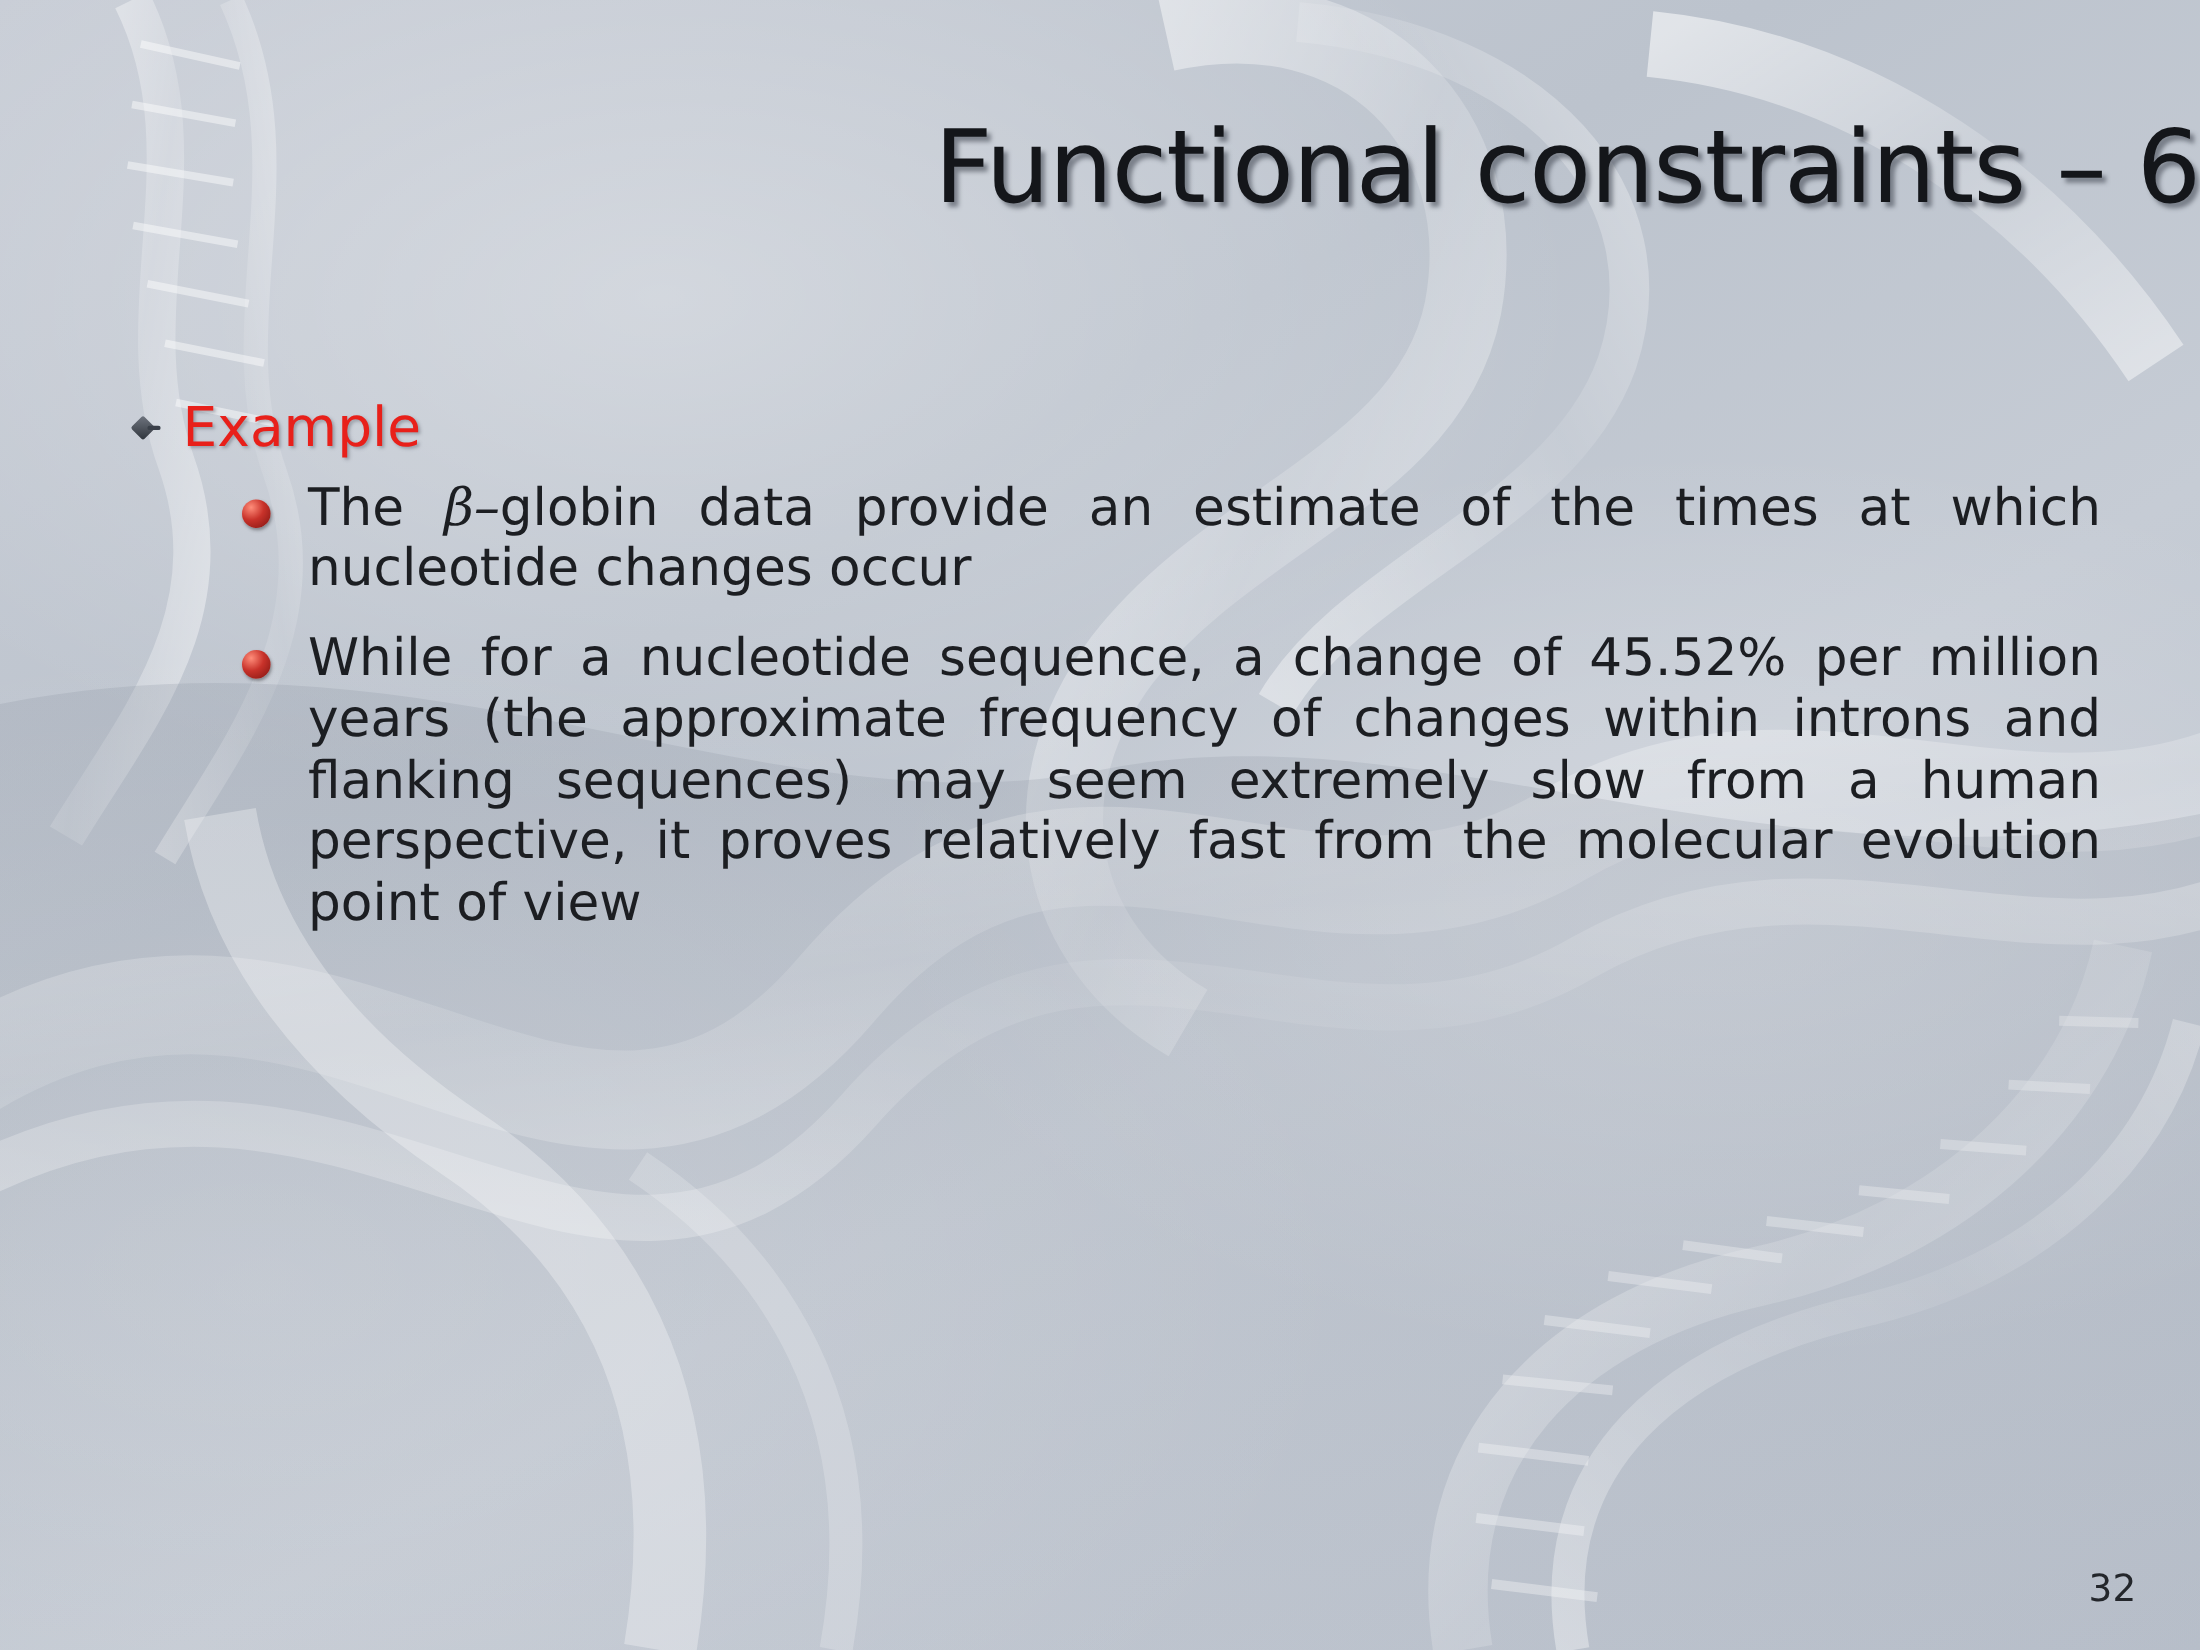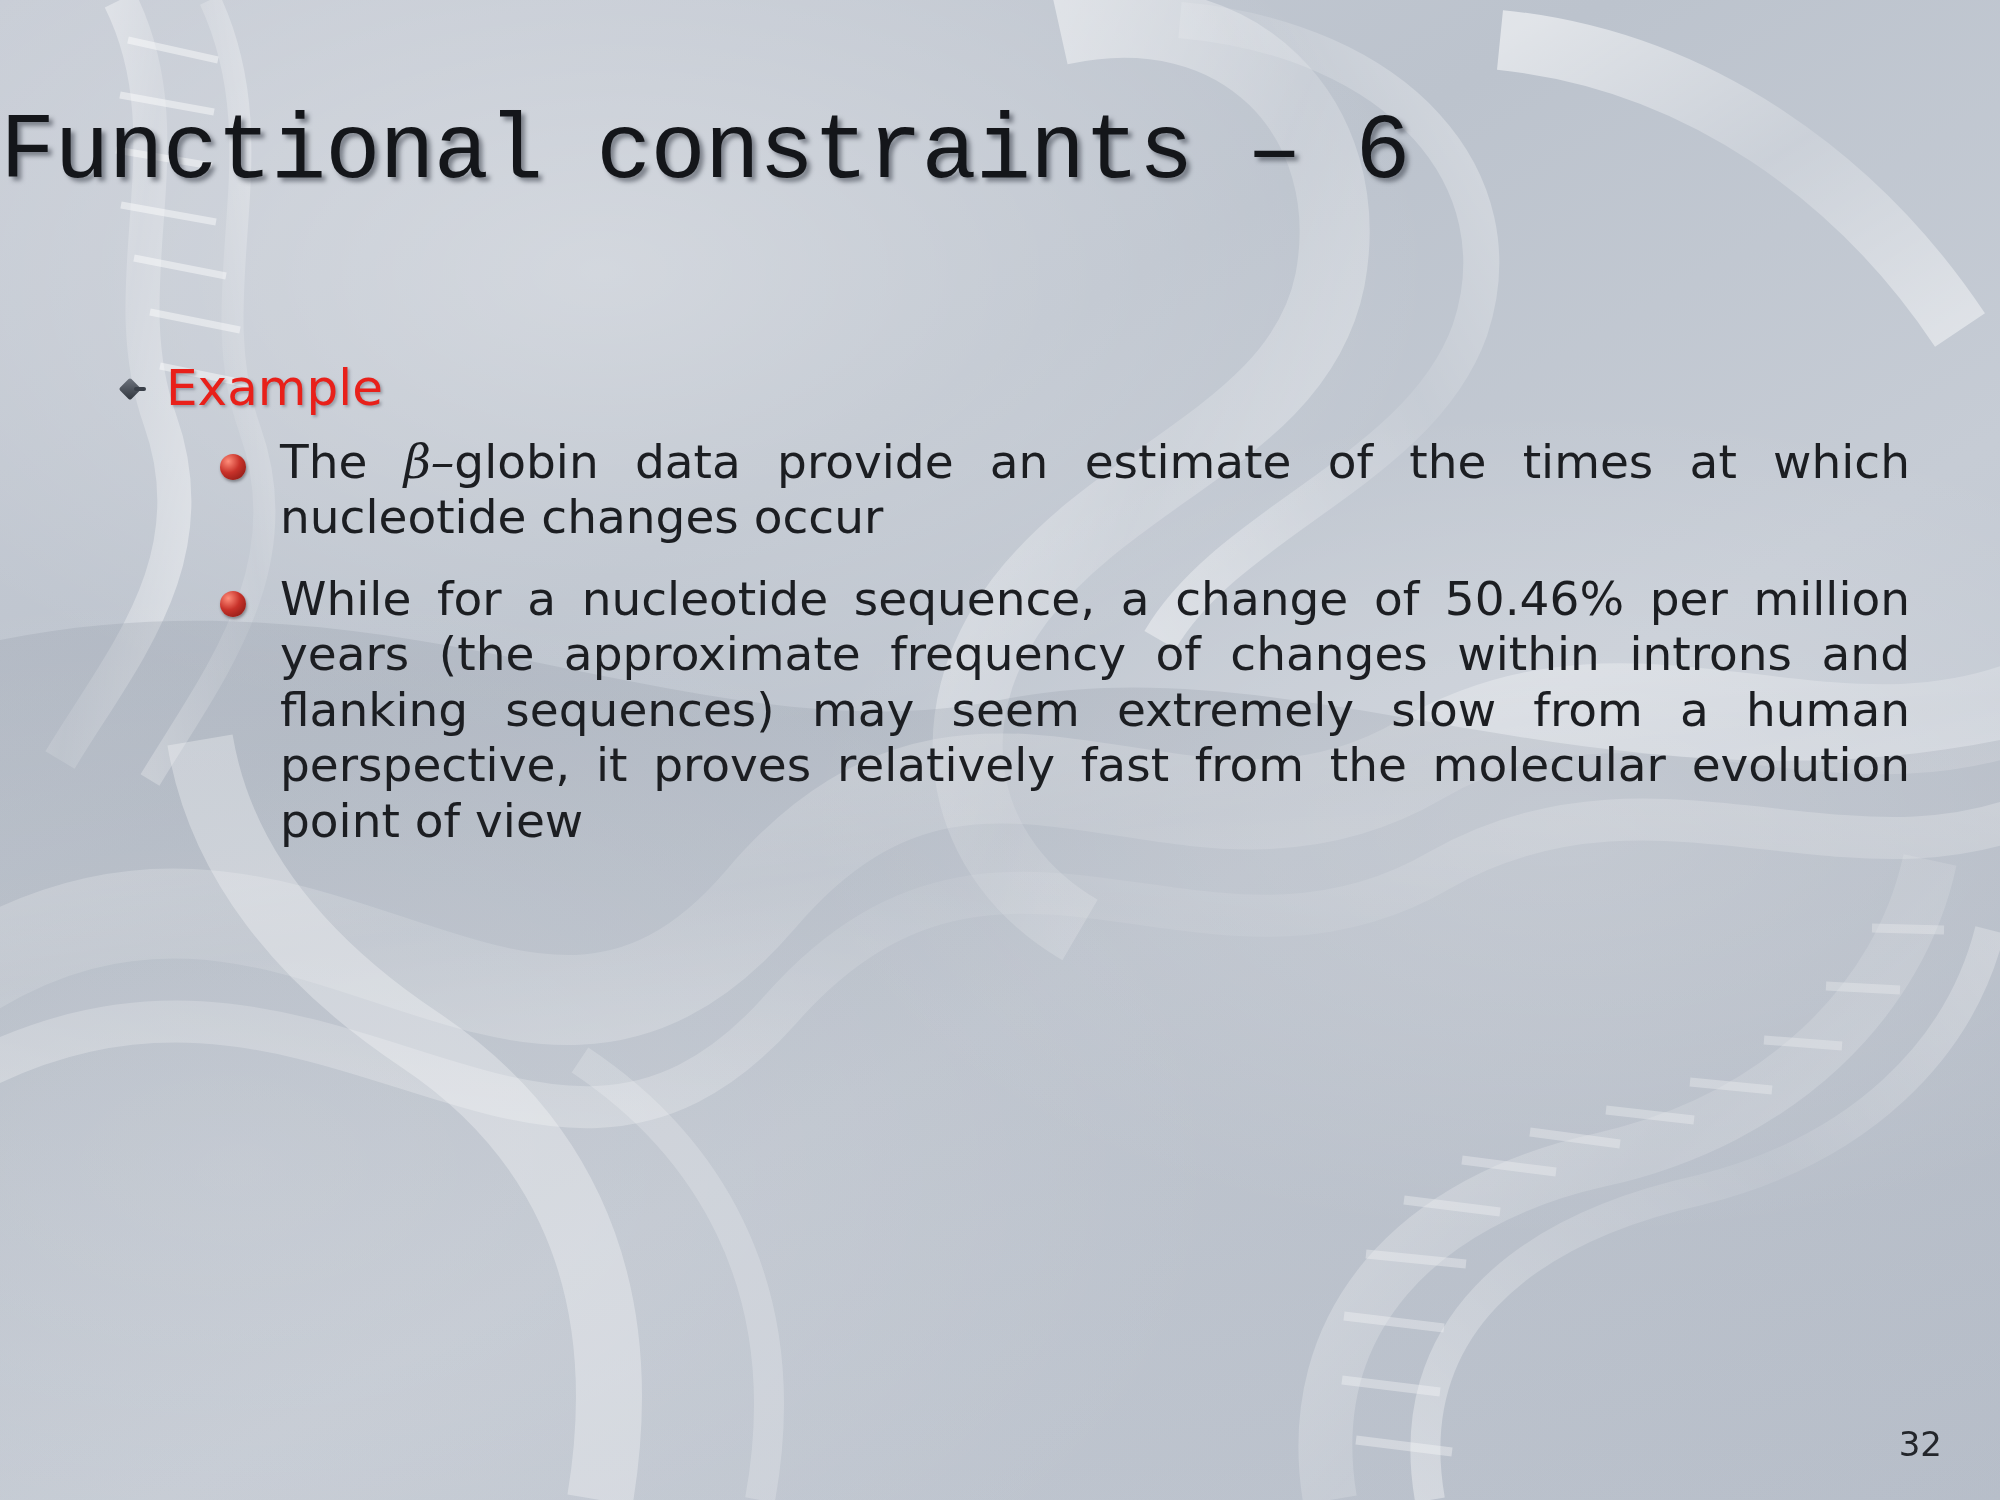--- a/index.html
+++ b/index.html
@@ -32,29 +32,28 @@
       linear-gradient(150deg, #c8cdd6 0%, #bcc3cd 35%, #c6ccd5 60%, #b9c0cb 100%);
   }
   .bg svg { position: absolute; inset: 0; width: 100%; height: 100%; }
 
   
   .title {
     position: absolute;
     left: 0;
     right: 0;
     top: 105px;
-    text-align: left;
+    text-align: right;
     font-size: 92px;
     line-height: 1.05;
     color: #14161a;
     letter-spacing: -1px;
     text-shadow: 4px 4px 4px rgba(60,66,76,0.55);
     font-weight: normal;
     white-space: nowrap;
-    font-family: Liberation Mono, monospace;
   }
 
   
   .body-block {
     position: absolute;
     left: 120px;
     top: 360px;
     width: 1790px;
   }
 
@@ -219,19 +218,19 @@
       <span class="text">Example</span>
     </div>
 
     <div class="lvl2">
       <span class="bullet"><span class="sphere-bullet"></span></span>
       <span class="text"><span>The </span><span class="greek">β–</span><span>globin data provide an estimate of the times at which nucleotide changes occur</span></span>
     </div>
 
     <div class="lvl2">
       <span class="bullet"><span class="sphere-bullet"></span></span>
-      <span class="text">While for a nucleotide sequence, a change of 50.46% per million years (the approximate frequency of changes within introns and flanking sequences) may seem extremely slow from a human perspective, it proves relatively fast from the molecular evolution point of view</span>
+      <span class="text">While for a nucleotide sequence, a change of 45.52% per million years (the approximate frequency of changes within introns and flanking sequences) may seem extremely slow from a human perspective, it proves relatively fast from the molecular evolution point of view</span>
     </div>
 
   </div>
 
   <div class="page-number">32</div>
 </div>
 
 </body></html>

